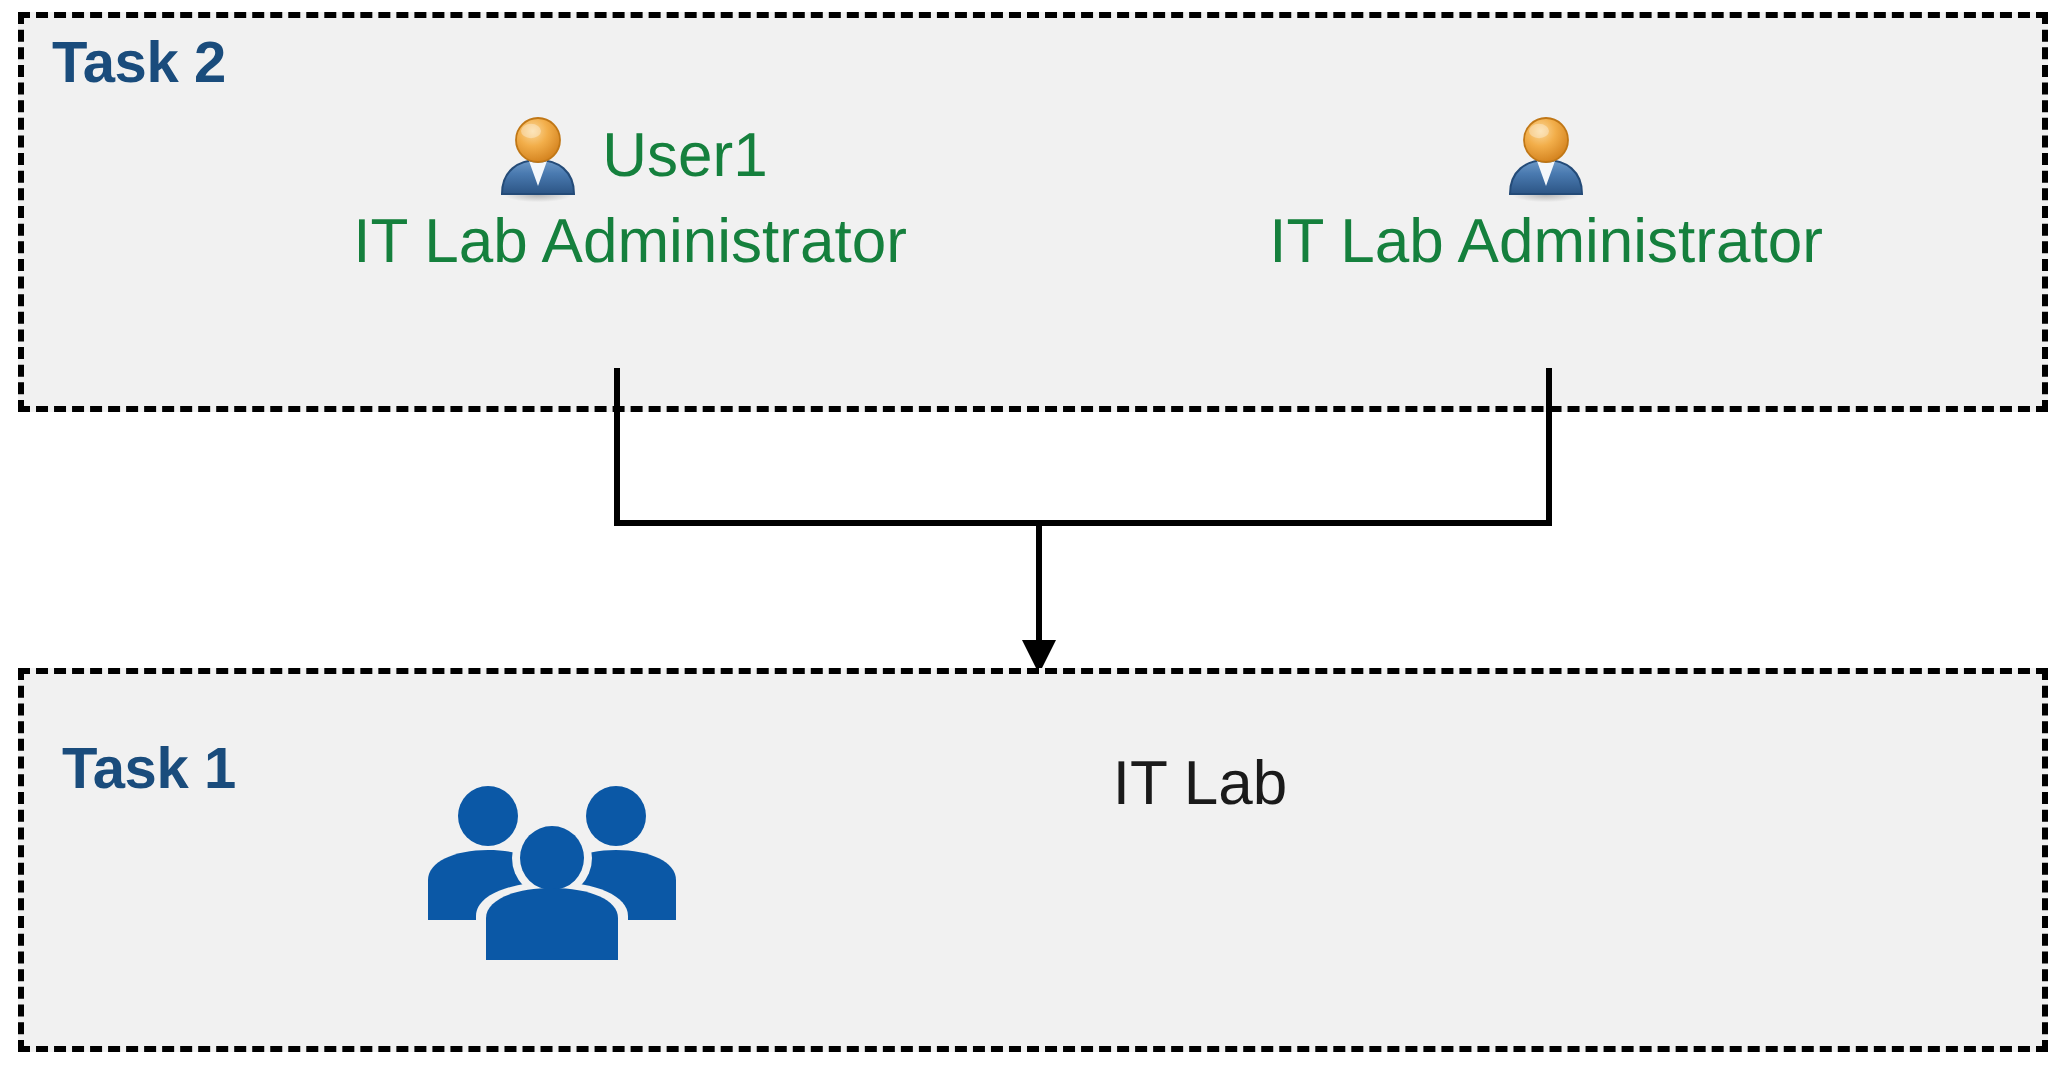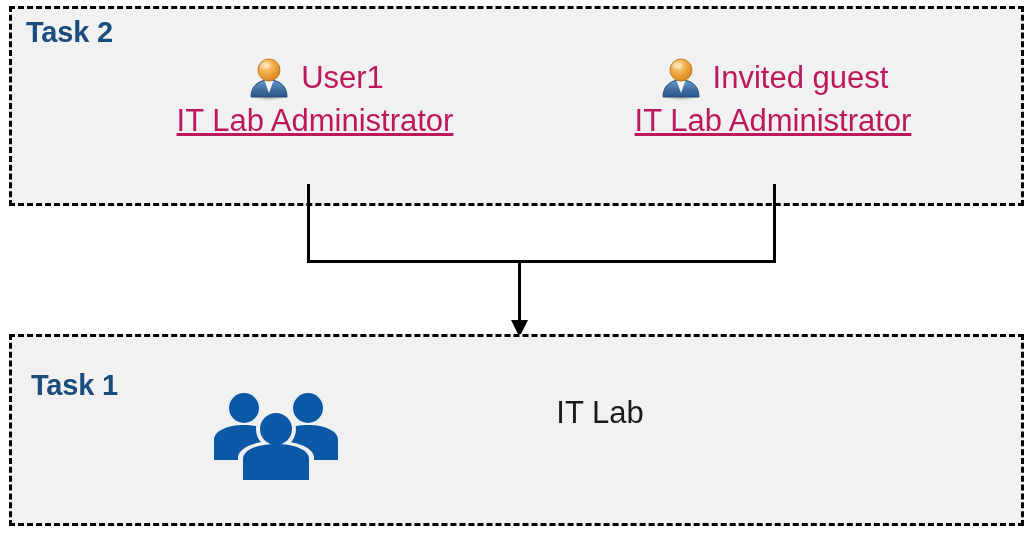--- a/index.html
+++ b/index.html
@@ -45,33 +45,33 @@
     white-space: nowrap;
   }
   #task1-label { left: 26px; top: 16px; }
   #task2-label { left: 31px; top: 369px; }
 
   
   .person-block {
     position: absolute;
     text-align: center;
     font-size: 31px;
-    color: #be185d;
+    color: #15803d;
     line-height: 1.30;
     white-space: nowrap;
   }
   #person-user1  { left: 120px; top: 55px; width: 390px; }
   #person-guest  { left: 578px; top: 55px; width: 390px; }
   .person-line-1 {
     display: flex;
     align-items: center;
     justify-content: center;
     gap: 9px;
   }
-  .person-line-2 { display: block; text-decoration: underline; }
+  .person-line-2 { display: block; }
 
   
   .user-icon {
     display: inline-block;
     width: 46px;
     height: 46px;
     flex: 0 0 auto;
     position: relative;
     top: 1px;
   }
@@ -82,21 +82,21 @@
     left: 212px;
     top: 388px;
     width: 128px;
     height: 92px;
   }
 
   
   #group-label {
     position: absolute;
     left: 380px;
-    top: 393px;
+    top: 372px;
     width: 440px;
     text-align: center;
     font-size: 31px;
     color: #1a1a1a;
     line-height: 1.32;
   }
   #group-label span { display: block; }
 
   
   #connector {
@@ -169,21 +169,20 @@
           </radialGradient>
         </defs>
         <ellipse cx="23" cy="41.5" rx="17" ry="3.6" fill="url(#shadG2)"></ellipse>
         <path d="M5 41 C5 29.5 13 24 23 24 C33 24 41 29.5 41 41 Z" fill="url(#bodyG2)"></path>
         <path d="M5 41 C5 29.5 13 24 23 24 C33 24 41 29.5 41 41 Z" fill="none" stroke="#244B78" stroke-width="1"></path>
         <path d="M18.5 24.5 L23 37 L27.5 24.5 C26 25.6 20 25.6 18.5 24.5 Z" fill="#F4F7FB"></path>
         <circle cx="23" cy="14" r="11" fill="url(#headG2)" stroke="#C07716" stroke-width="0.9"></circle>
         <ellipse cx="19.5" cy="9.5" rx="5" ry="3.6" fill="#FFFFFF" opacity="0.33"></ellipse>
       </svg>
     </span>
-    <span>Invited guest</span>
   </div>
   <span class="person-line-2">IT Lab Administrator</span>
 </div>
 
 <svg id="connector" viewBox="0 0 1028 534" xmlns="http://www.w3.org/2000/svg">
   <g stroke="#000000" stroke-width="3" fill="none">
     <path d="M308.5 184 L308.5 261.5 L774.5 261.5 L774.5 184"></path>
     <path d="M519.5 261.5 L519.5 326"></path>
   </g>
   <polygon points="519.5,337 511,320 528,320" fill="#000000"></polygon>

